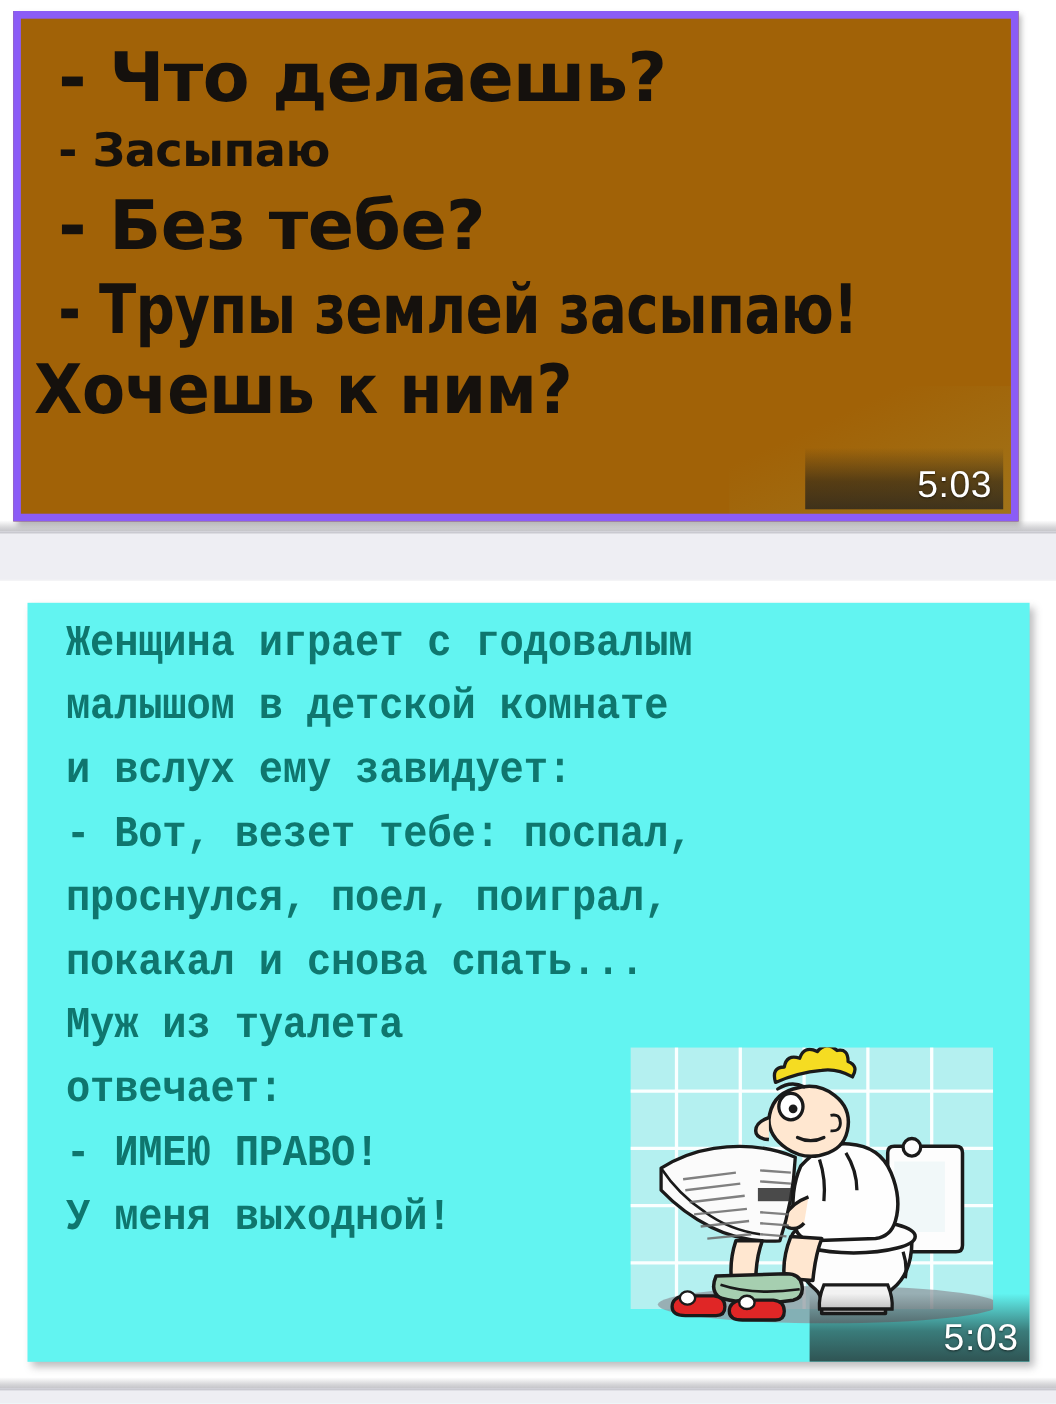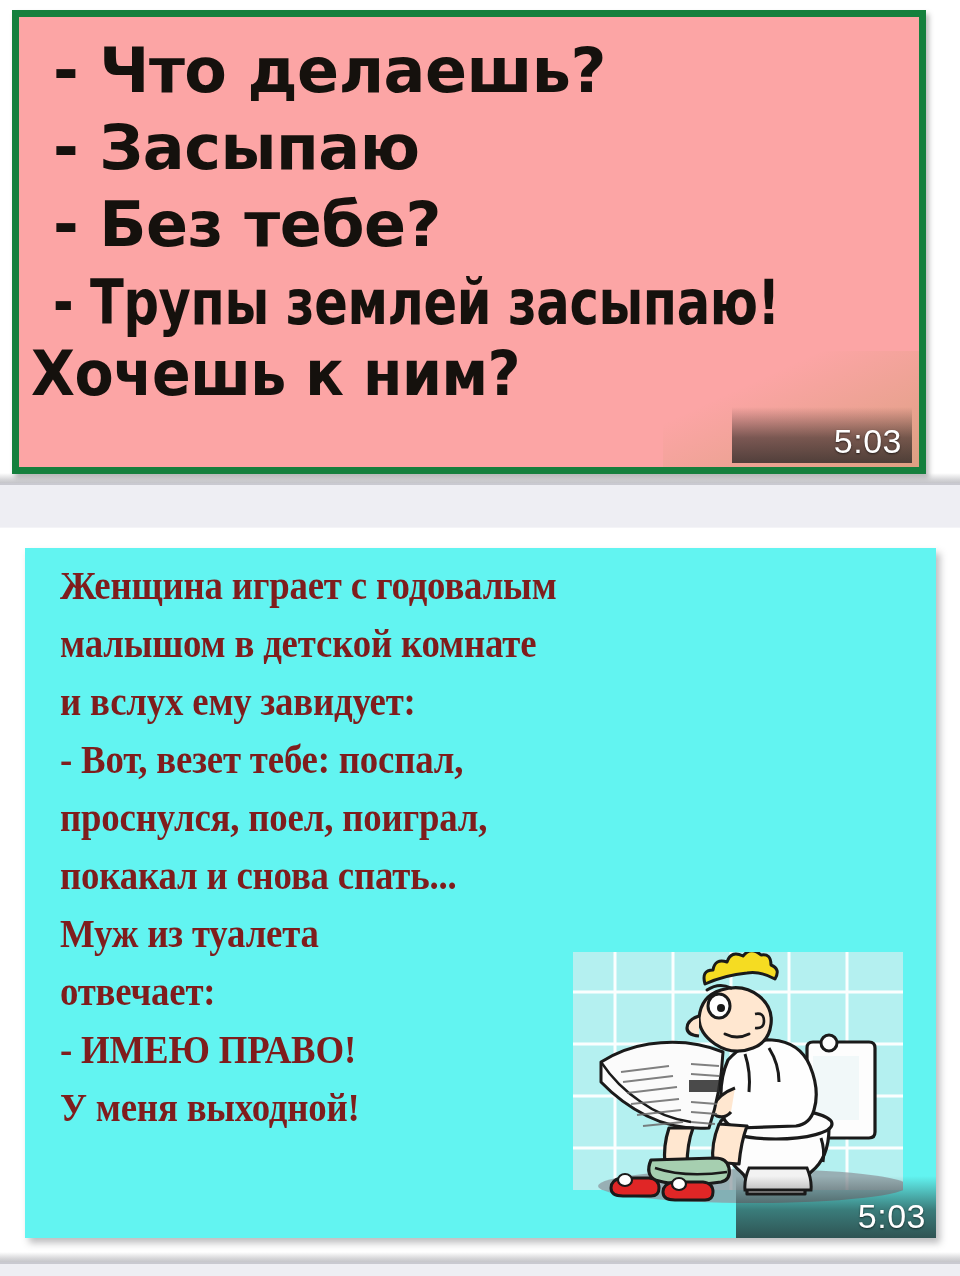--- a/index.html
+++ b/index.html
@@ -49,22 +49,22 @@
   }
   .sep-shade.shade-mid { top: 473px; }
   .sep-shade.shade-bottom { top: 1252px; }
 
   
   #card-yellow {
     left: 12px;
     top: 10px;
     width: 914px;
     height: 464px;
-    background: #fca5a5;
-    border: 7px solid #15803d;
+    background: #a16207;
+    border: 7px solid #8b5cf6;
     box-shadow: 3px 4px 5px rgba(60,60,60,0.35);
     overflow: hidden;
   }
   #card-yellow .sheen {
     position: absolute;
     right: -4px;
     bottom: -4px;
     width: 260px;
     height: 120px;
     background: linear-gradient(to top left, rgba(160,150,60,0.35), rgba(255,255,255,0) 70%);
@@ -79,21 +79,21 @@
     font-family: "DejaVu Sans", sans-serif;
     font-weight: 700;
     letter-spacing: -0.5px;
   }
   .yellow-text .ln {
     display: block;
     white-space: nowrap;
     line-height: 1.02;
   }
   .yellow-text .ln.l1 { font-size: 62px; margin-top: 16px; }
-  .yellow-text .ln.l2 { font-size: 62px; margin-top: 14px; }
+  .yellow-text .ln.l2 { font-size: 42px; margin-top: 14px; }
   .yellow-text .ln.l3 { font-size: 62px; margin-top: 14px; }
   .yellow-text .ln.l4 {
     font-size: 62px;
     margin-top: 14px;
     transform: scaleX(0.80);
     transform-origin: left center;
   }
   .yellow-text .ln.l5 {
     font-size: 62px;
     margin-top: 8px;
@@ -110,22 +110,22 @@
     height: 690px;
     background: #62f4f1;
     box-shadow: 4px 5px 7px rgba(90,90,95,0.40);
     overflow: hidden;
   }
   .cyan-text {
     position: absolute;
     left: 35px;
     top: 18px;
     right: 14px;
-    color: #7f1d1d;
-    font-family: Liberation Serif, serif;
+    color: #0f766e;
+    font-family: Liberation Mono, monospace;
     font-weight: 700;
     letter-spacing: -0.2px;
   }
   .cyan-text .ln {
     display: block;
     white-space: nowrap;
     font-size: 40px;
     line-height: 1.0;
     margin-bottom: 18px;
     transform: scaleX(0.92);

